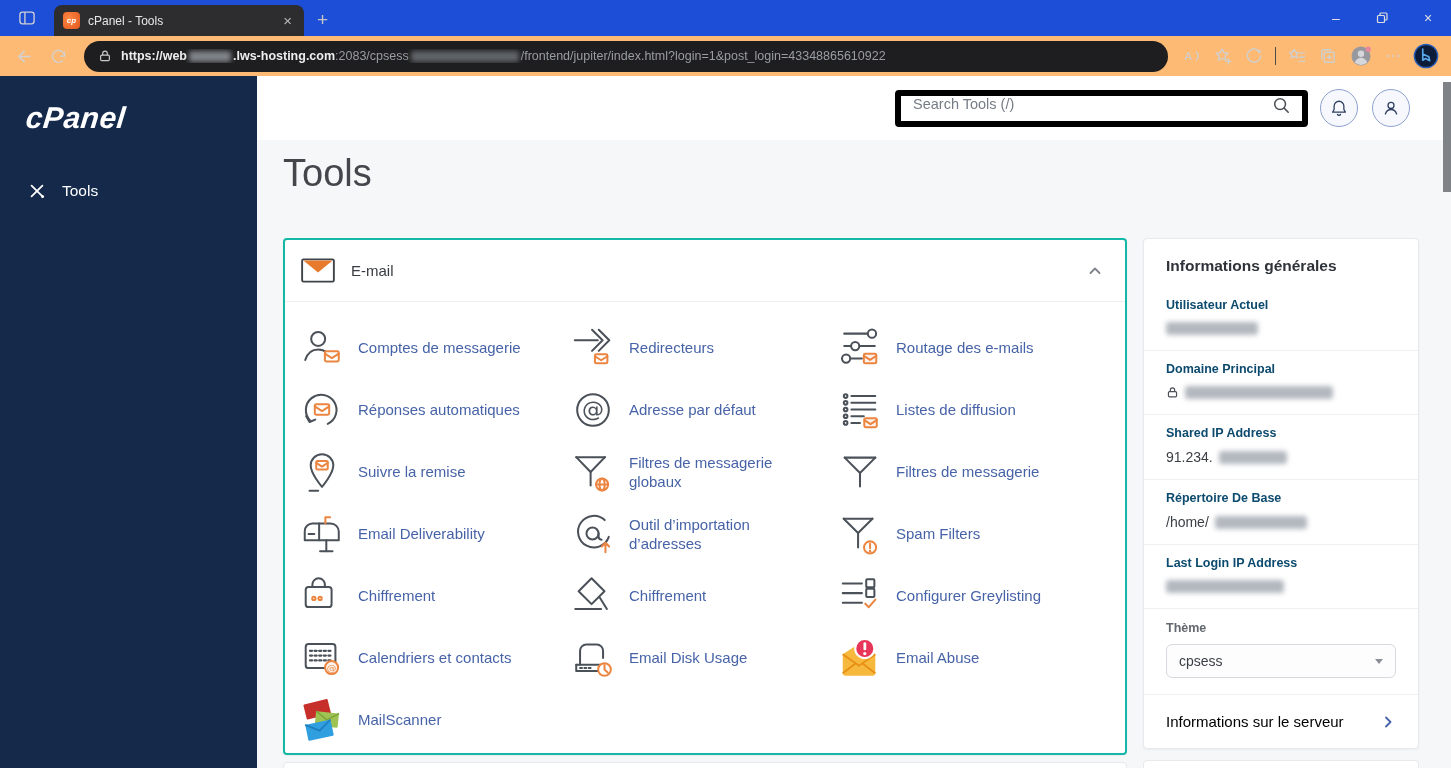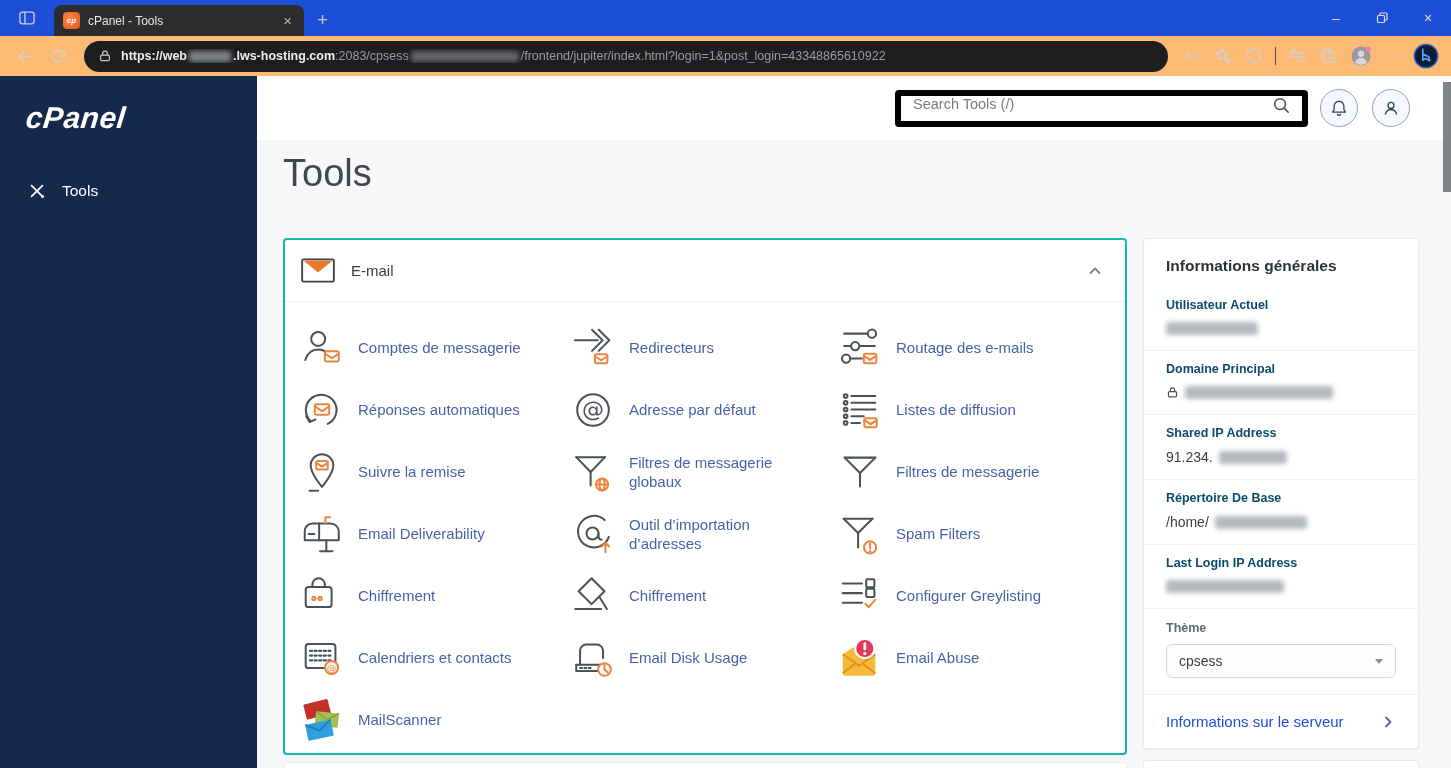--- a/index.html
+++ b/index.html
@@ -59,21 +59,21 @@
   .info-row.sep,.theme-row,.server-row{border-top:1px solid #eef0f3}
   .info-row .lbl{font-size:12.5px;font-weight:700;color:#0c4a6e;margin-bottom:9px}
   .info-row .val{font-size:14px;color:#3b3f45;display:flex;align-items:center;gap:6px;min-height:15px}
   .val .blob{height:13px;background:#b3b8bf;border-radius:3px}
   .blob.sm{width:68px}.blob.md{width:92px}.blob.lg{width:118px}.blob.xl{width:148px}
   .theme-row{padding:12px 22px 16px}
   .theme-row .lbl{font-size:12.5px;font-weight:600;color:#63686f}
   .select{margin-top:9px;height:34px;border:1px solid #d6dade;border-radius:6px;background:#fdfdfe;display:flex;align-items:center;justify-content:space-between;padding:0 12px;font-size:14px;color:#3b3f45;cursor:pointer}
   .caret{width:0;height:0;border-left:4.5px solid transparent;border-right:4.5px solid transparent;border-top:5.5px solid #8b9097}
   .server-row{display:flex;align-items:center;justify-content:space-between;padding:18px 22px;cursor:pointer}
-  .server-row a{color:#1d4ed8;font-size:15px;text-decoration:none}
+  .server-row a{color:#000000;font-size:15px;text-decoration:none}
 
   .strip{position:absolute;background:#fff;border:1px solid #e7e9ed;border-radius:4px 4px 0 0}
   .strip-left{left:26px;top:622px;width:844px;height:20px}
   .strip-right{left:886px;top:620px;width:276px;height:20px}
 
   .scrollbar{position:absolute;right:0;top:0;width:8px;height:692px}
   .scroll-thumb{position:absolute;top:6px;right:0;width:8px;height:110px;background:#7f8387}
 </style>
 </head>
 <body>

